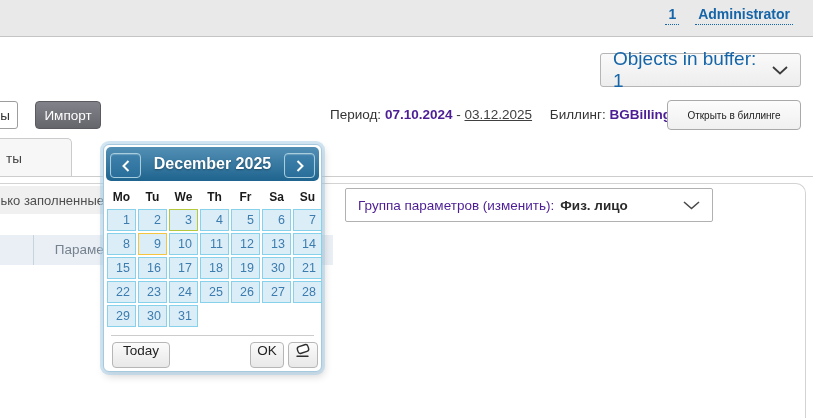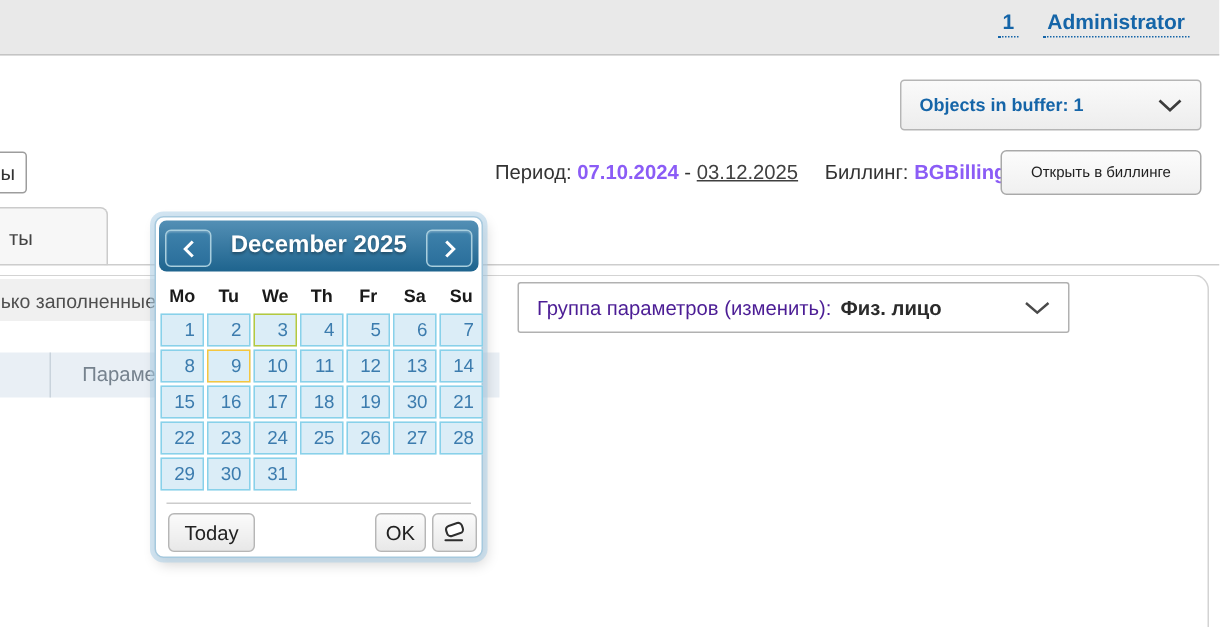--- a/index.html
+++ b/index.html
@@ -10,32 +10,32 @@
   .topbar{position:absolute;left:0;top:0;width:813px;height:37px;background:#e9e9e9;
           border-bottom:1px solid #c4c4c4;box-sizing:border-box;}
   .userlinks{position:absolute;right:20px;top:6px;display:flex;gap:16px;
              font-size:14px;font-weight:bold;color:#1565a8;}
   .userlinks span{border-bottom:1px dotted #1565a8;padding:0 3px 2px;cursor:pointer;}
 
   
   .buffer{position:absolute;left:600px;top:53px;width:201px;height:34px;box-sizing:border-box;
           background:linear-gradient(#fafafa,#ededed);border:1px solid #b5b5b5;border-radius:3px;
           display:flex;align-items:center;padding:0 12px;cursor:pointer;}
-  .buffer .lbl{font-size:12px;font-weight:bold;color:#1565a8;}
+  .buffer .lbl{font-size:19px;font-weight:normal;color:#1565a8;}
   .chev{margin-left:auto;flex:0 0 auto;}
 
   
   .btn-cut{position:absolute;left:-34px;top:101px;width:52px;height:28px;box-sizing:border-box;
            background:#fff;border:1px solid #9d9d9d;border-radius:3px;display:flex;align-items:center;
            justify-content:flex-end;padding-right:7px;font-size:13.5px;color:#333;}
   .btn-import{position:absolute;left:35px;top:101px;width:66px;height:28px;box-sizing:border-box;
            background:linear-gradient(#82828a,#65656c);border:1px solid #5a5a60;border-radius:4px;
            color:#fff;font-size:13.5px;display:flex;align-items:center;justify-content:center;}
   .period{position:absolute;left:330px;top:107px;font-size:13.5px;color:#333;white-space:nowrap;}
-  .period .b{font-weight:bold;color:#8b5cf6;margin-top:44px;}
+  .period .b{font-weight:bold;color:#4c1d95;margin-top:44px;}
   .period .link{font-weight:normal;color:#404040;text-decoration:underline;cursor:pointer;}
   .period .billing{margin-left:14px;}
   .btn-open{position:absolute;left:667px;top:100px;width:134px;height:30px;box-sizing:border-box;
            background:linear-gradient(#fcfcfc,#f0f0f0);border:1px solid #a9a9a9;border-radius:4px;
            font-size:10px;color:#222;display:flex;align-items:center;justify-content:center;}
 
   
   .tab{position:absolute;left:-44px;top:138px;width:116px;height:39px;box-sizing:border-box;
        background:#f7f7f7;border:1px solid #cbcbcb;border-bottom:none;border-radius:5px 5px 0 0;
        display:flex;align-items:center;justify-content:center;font-size:13.5px;color:#444;}
@@ -74,21 +74,21 @@
   .wd-row{position:absolute;left:3px;top:42px;display:grid;grid-template-columns:repeat(7,29px);gap:2px;}
   .wd{height:20px;line-height:20px;text-align:center;font-size:12px;font-weight:bold;color:#1a1a1a;}
   .day-grid{position:absolute;left:3px;top:64px;display:grid;grid-template-columns:repeat(7,29px);gap:2px;}
   .day{height:22px;box-sizing:border-box;background:#dbedf7;border:1px solid #88d1ea;
        font-size:12.5px;color:#3c7cae;text-align:right;padding-right:5px;line-height:20px;cursor:pointer;}
   .day.today{border-color:#b4c93e;}
   .day.hl{border-color:#f4c63f;}
   .cal-sep{position:absolute;left:7px;right:7px;top:190px;height:1px;background:#ccc;}
   .cal-btn{position:absolute;top:197px;height:26px;box-sizing:border-box;border:1px solid #b6b6b6;
        border-radius:4px;background:linear-gradient(#fbfbfb,#e8e8e8);font-size:13.5px;color:#222;
-       display:flex;align-items:center;justify-content:center;cursor:pointer;
+       display:flex;align-items:flex-start;justify-content:center;cursor:pointer;
        font-family:"Liberation Sans",sans-serif;}
   .cal-today{left:8px;padding:0 10px;}
   .cal-ok{left:146px;width:34px;}
   .cal-clear{left:184px;width:30px;}
 </style>
 </head>
 <body>
 
 <div class="screen">
 
@@ -101,20 +101,23 @@
 
   <div class="buffer">
     <span class="lbl">Objects in buffer: 1</span>
     <svg class="chev" width="16" height="9" viewBox="0 0 16 9">
       <polyline points="1,1 8,7.5 15,1" fill="none" stroke="#3c3c3c" stroke-width="1.8"></polyline>
     </svg>
   </div>
 
   <div class="btn-cut">
     <span>ы</span>
+  </div>
+  <div class="btn-import">
+    <span>Импорт</span>
   </div>
   <div class="period">
     <span>Период:</span>
     <span class="b">07.10.2024</span>
     <span>-</span>
     <span class="link">03.12.2025</span>
     <span class="billing">Биллинг:</span>
     <span class="b">BGBilling</span>
   </div>
   <div class="btn-open">

